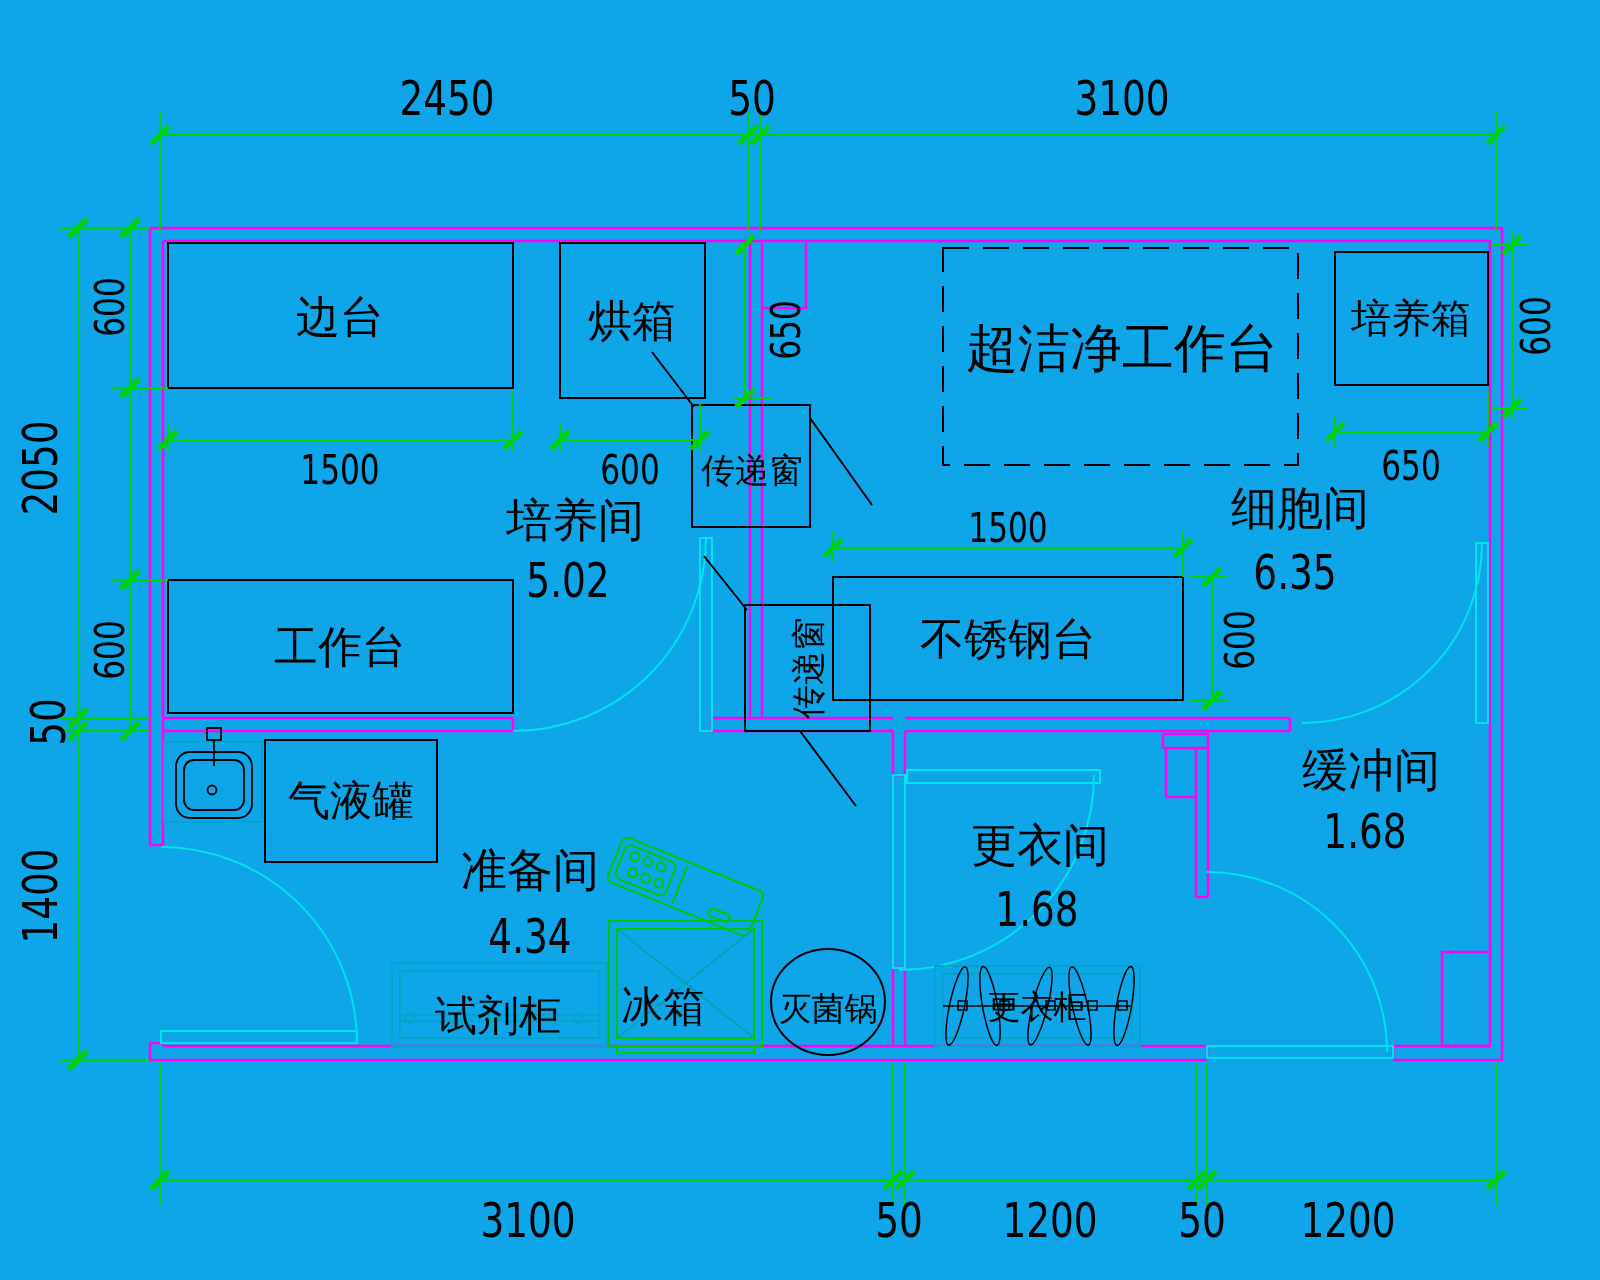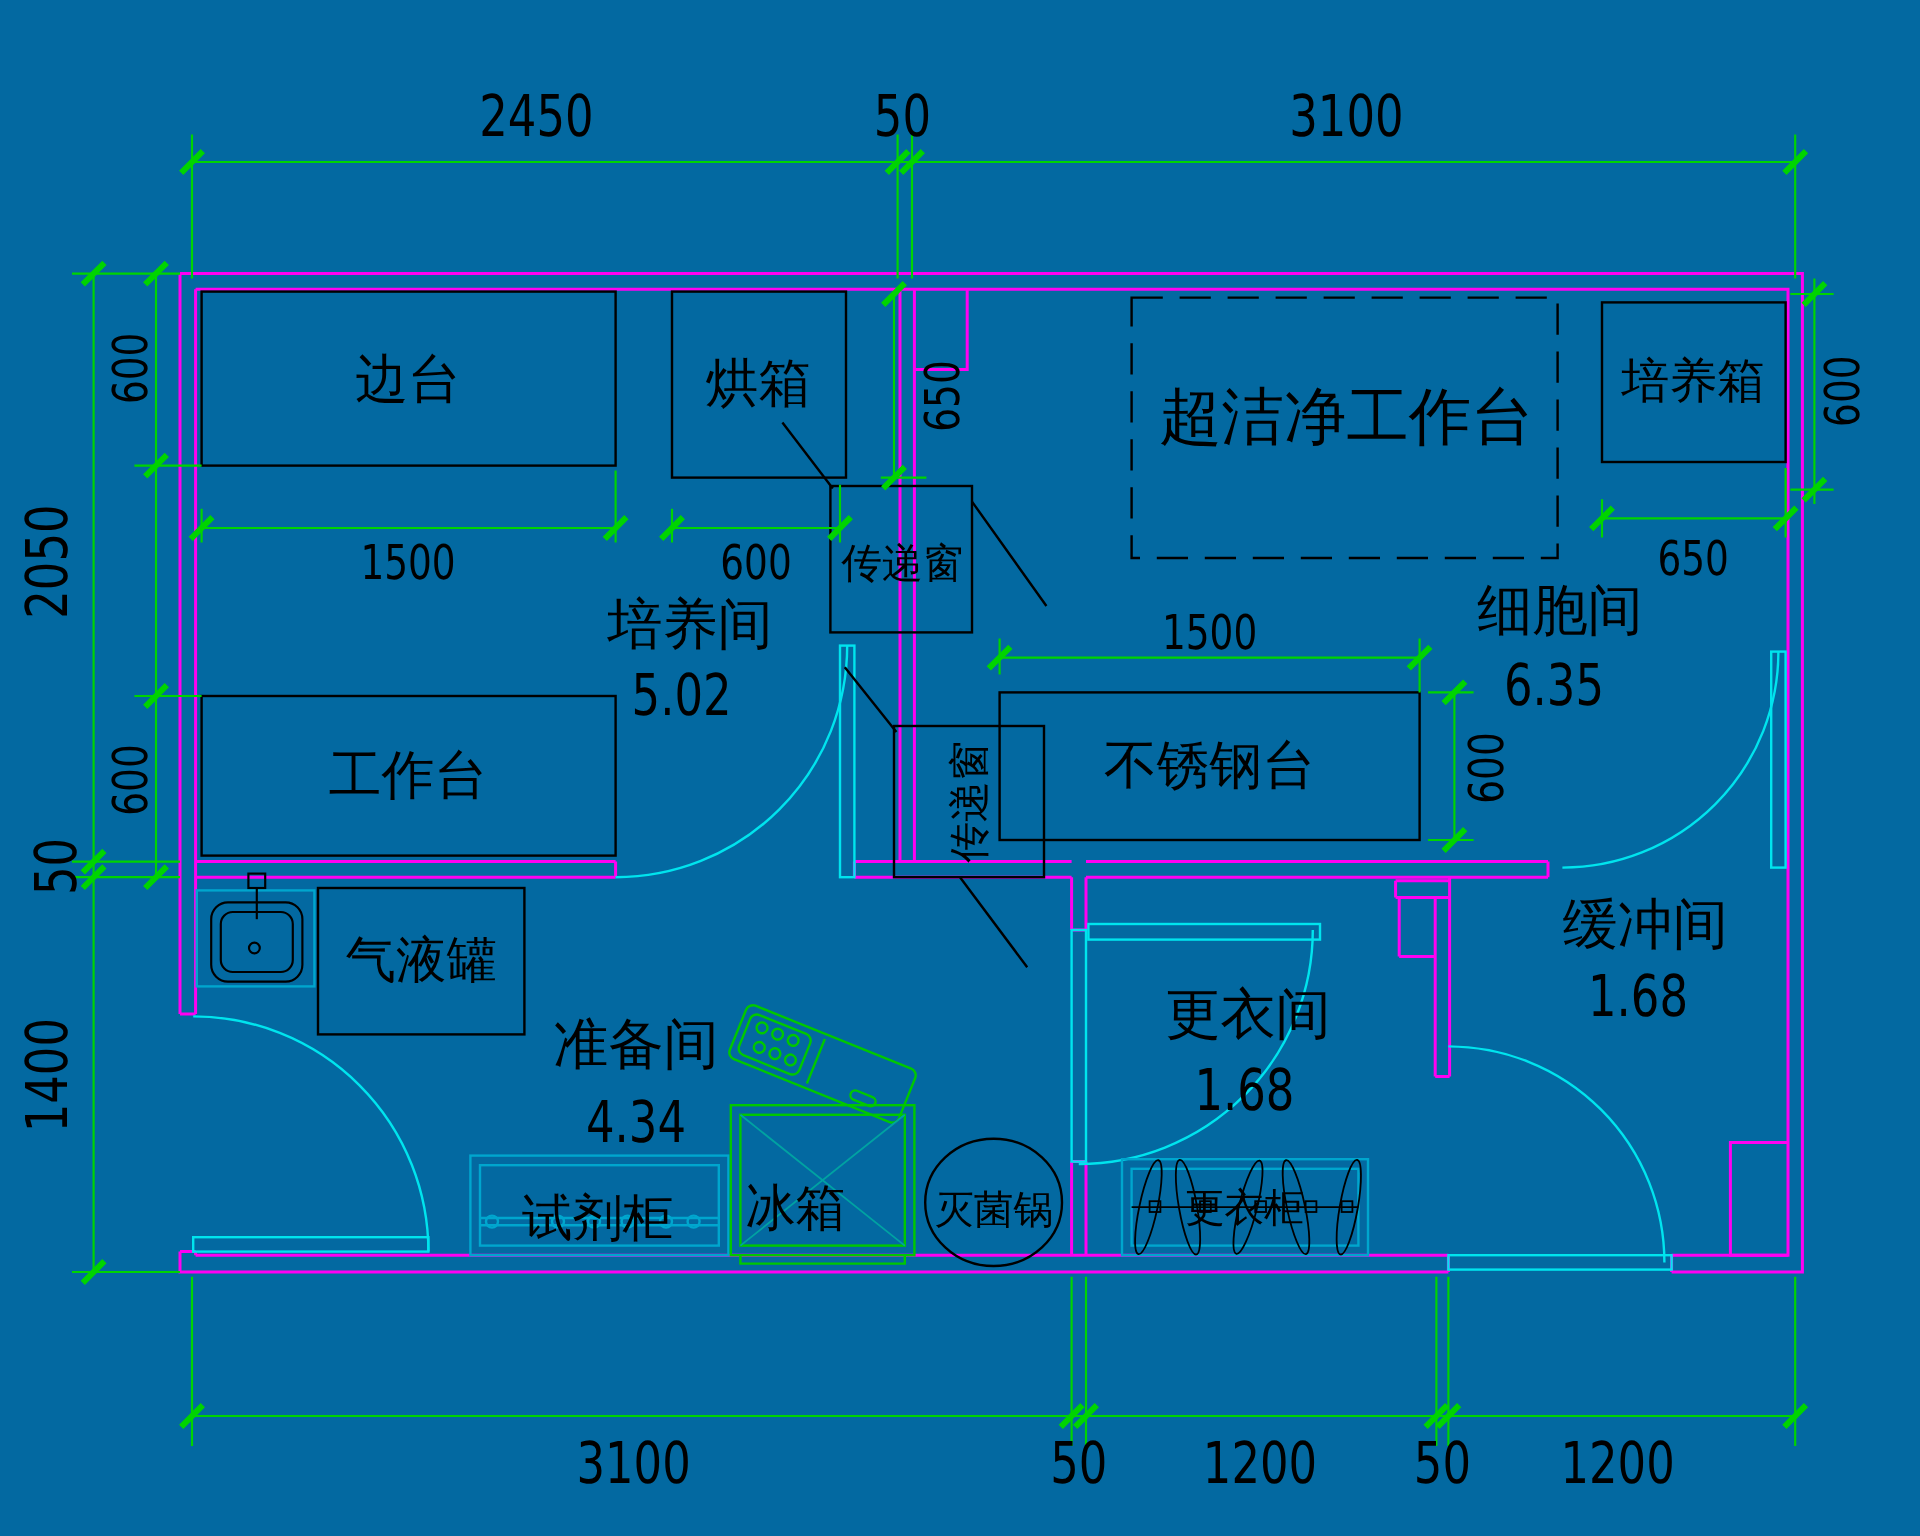--- a/index.html
+++ b/index.html
@@ -1,16 +1,16 @@
 <!DOCTYPE html>
 <html><head>
 <meta charset="utf-8">
 <style>
   html,body{margin:0;padding:0;background:#fff;}
-  .stage{width:1600px;height:1280px;position:relative;background:#0369a1;}
+  .stage{width:1600px;height:1280px;position:relative;background:#0ea5e9;}
   svg{display:block;}
   text{dominant-baseline:central;fill:#000;}
   .num{font-family:"DejaVu Sans",sans-serif;font-weight:400;}
   .cjk{font-family:"DejaVu Sans","Liberation Sans",sans-serif;font-weight:400;}
   .f52{font-size:52px}.f48{font-size:48px}.f46{font-size:46px}.f44{font-size:44px}
   .f42{font-size:42px}.f40{font-size:40px}.f34{font-size:34px}.f33{font-size:33px}
 </style>
 </head>
 <body>
 

